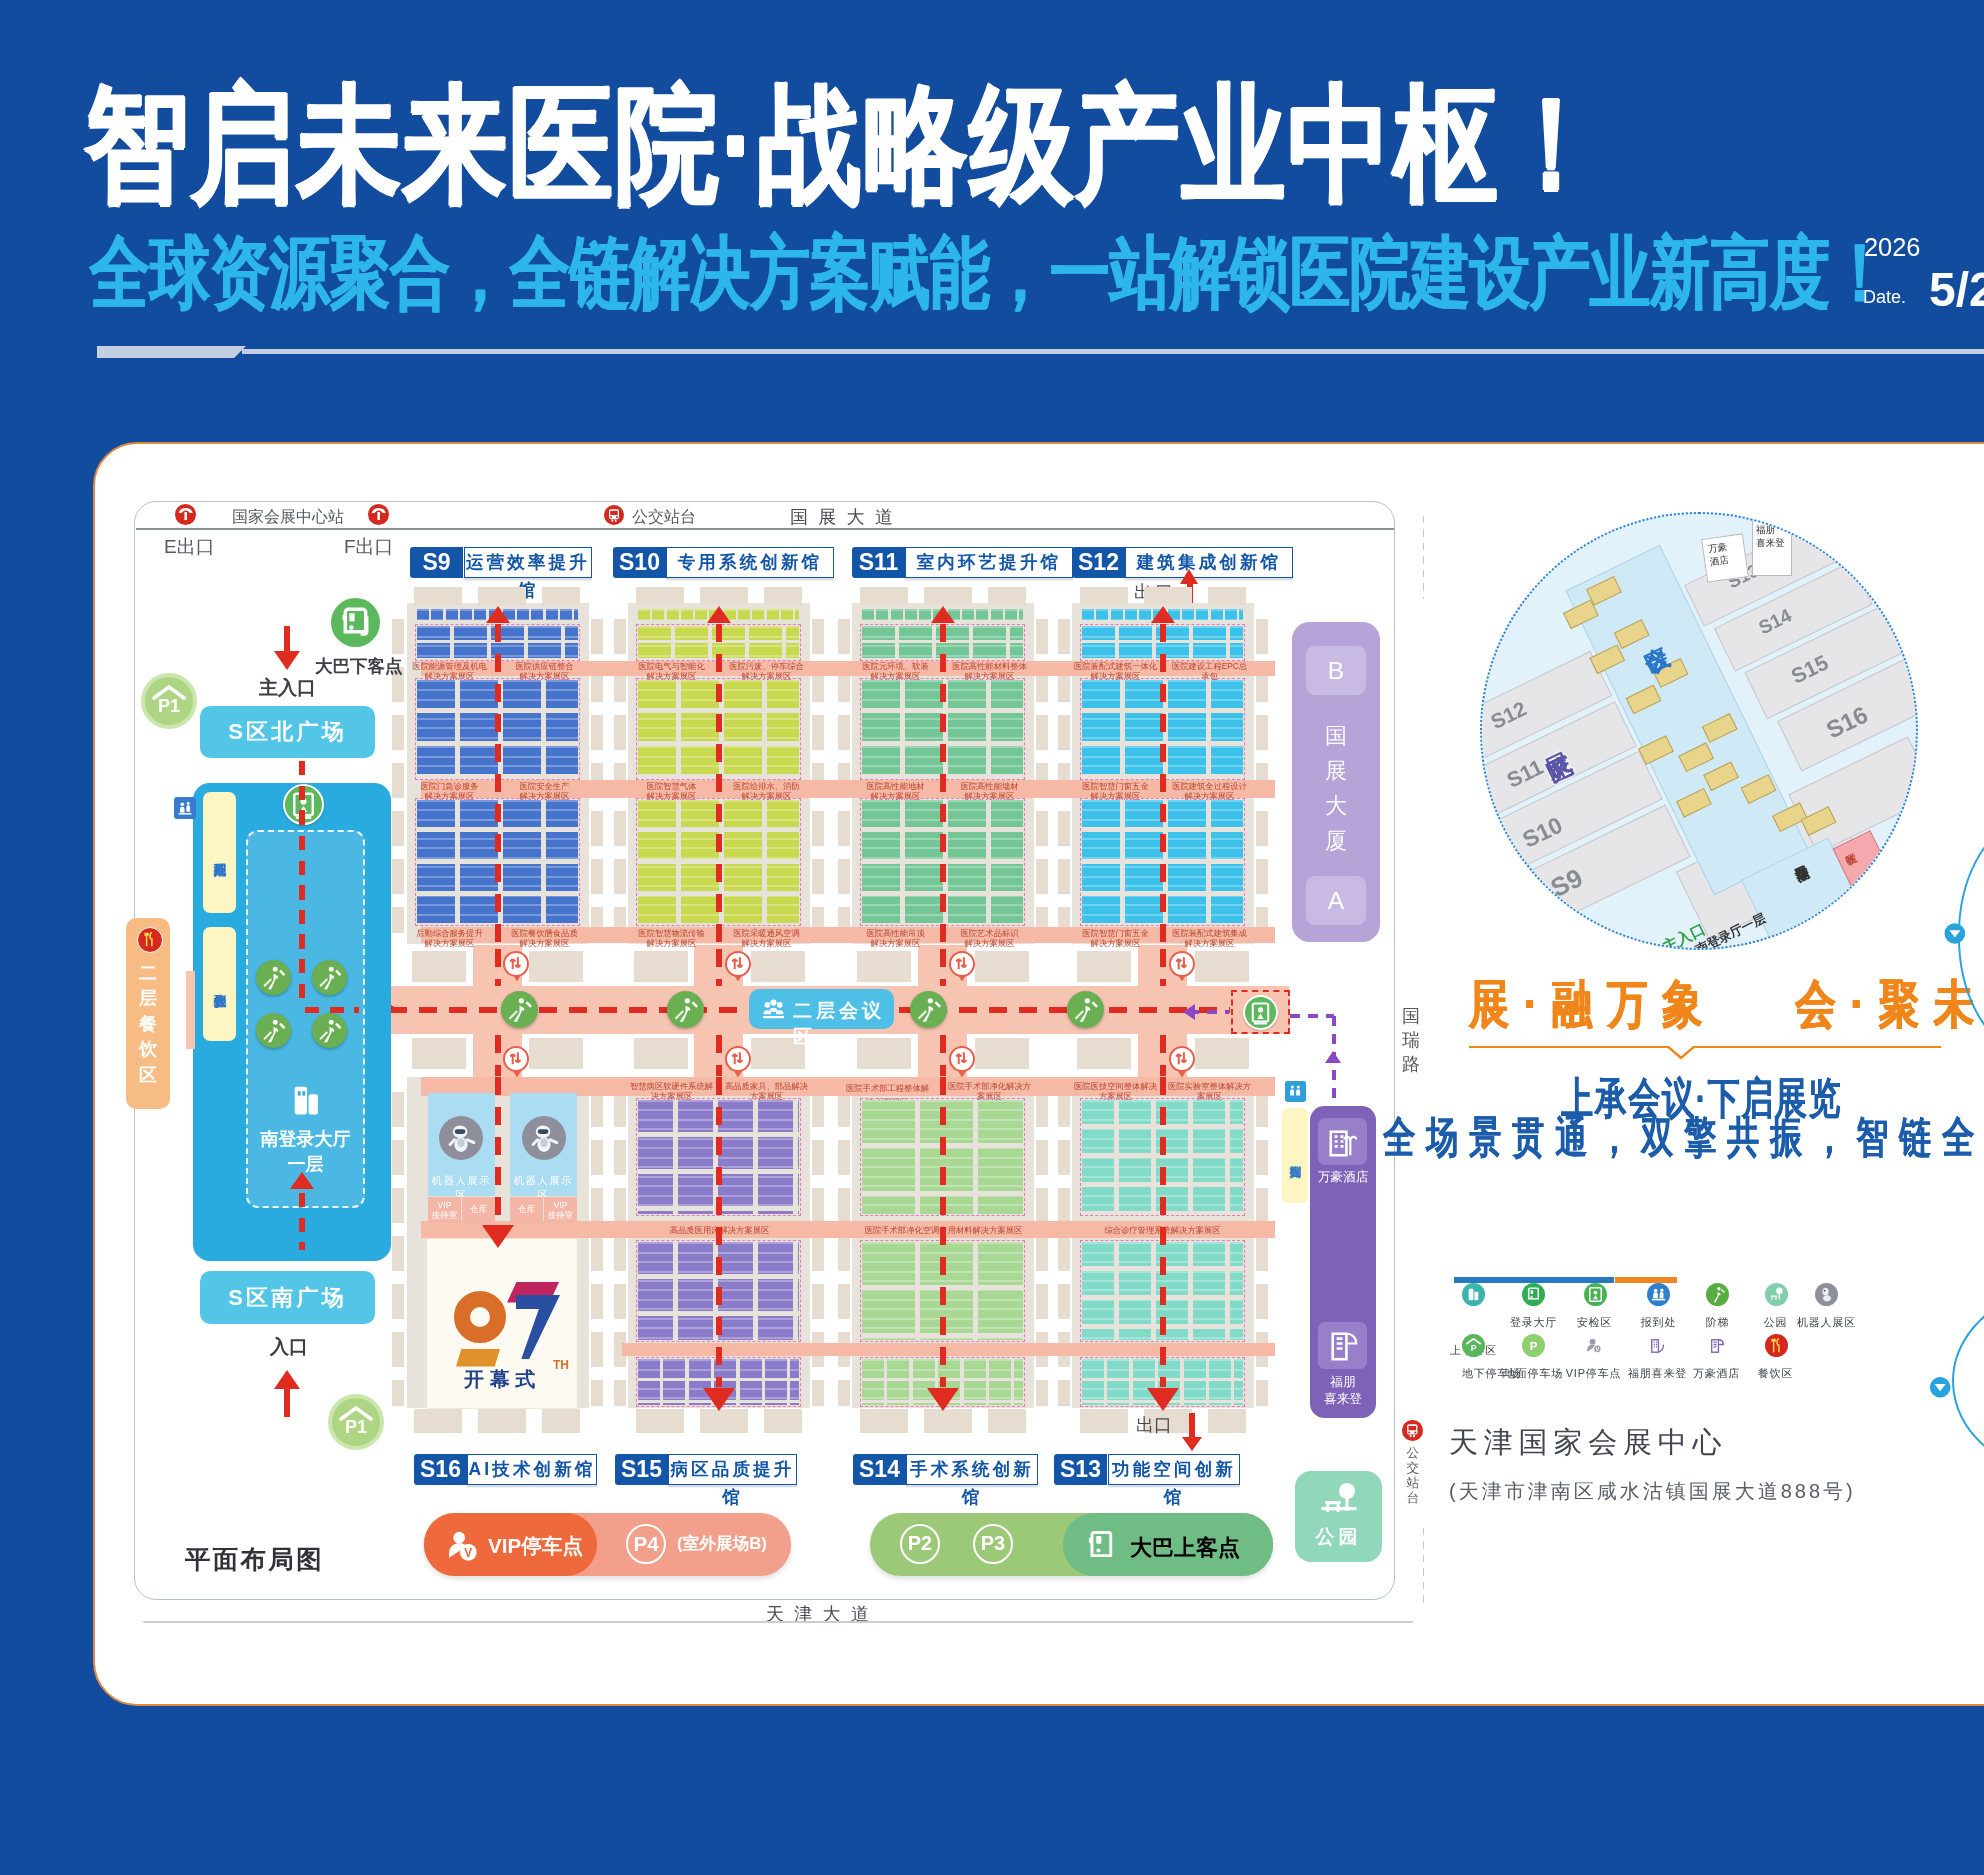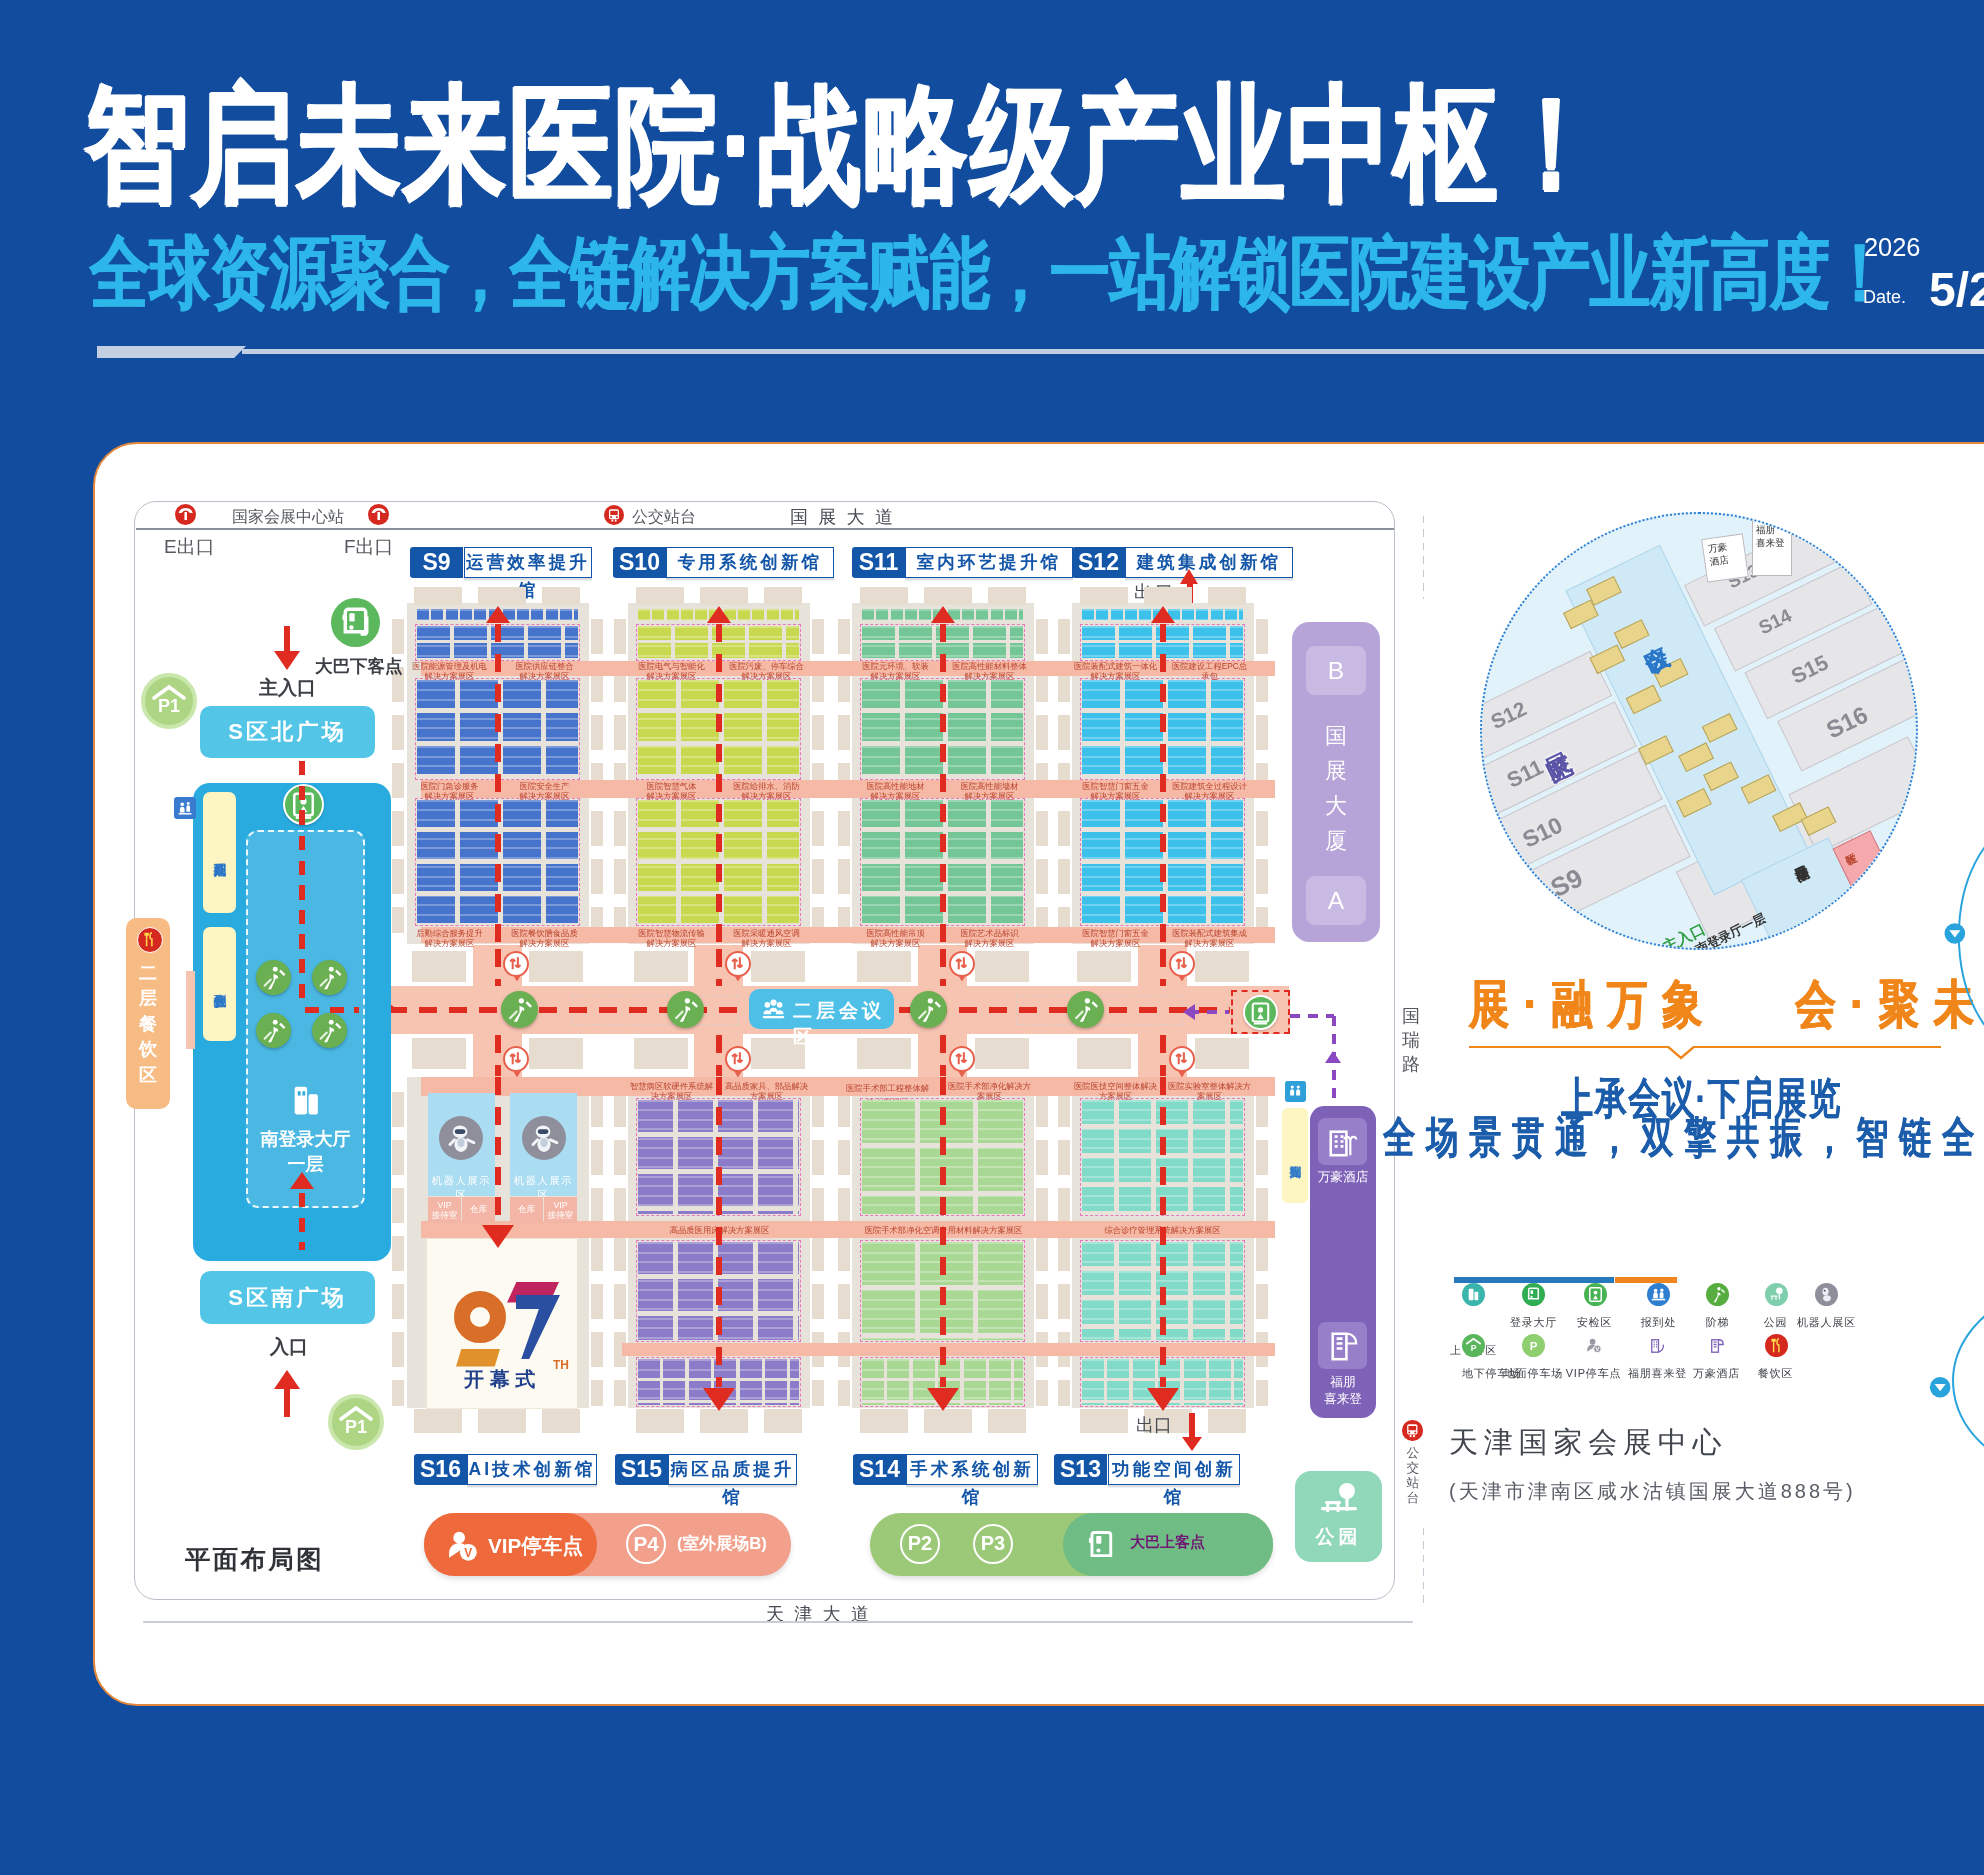--- a/index.html
+++ b/index.html
@@ -517,21 +517,21 @@
 <div style="position:absolute;left:870px;top:1513px;width:403px;height:63px;background:#9cc977;border-radius:31px;box-shadow:0 3.2px 5.6px rgba(0,0,0,0.12);"></div>
 <div style="position:absolute;left:1063px;top:1513px;width:210px;height:63px;background:#6fbc85;border-radius:31px;">
     <svg width="41" height="41" viewBox="0 0 24 24" style="position:absolute;left:16.7px;top:10.7px">
       <g fill="#fff">
         <path d="M8.5 5 h8 a1.5 1.5 0 0 1 1.5 1.5 v12 h-11 v-12 A1.5 1.5 0 0 1 8.5 5 Z" fill="none" stroke="#fff" stroke-width="1.7"></path>
         <rect x="9.5" y="7" width="3" height="4.5" rx="0.5"></rect>
         <circle cx="10.8" cy="15.5" r="1.2"></circle>
         <rect x="5.2" y="8" width="1.7" height="3.2" rx="0.8"></rect>
       </g>
     </svg>
-    <span style="position:absolute;left:67px;top:20px;font-family:Liberation Mono, monospace;color:#701a75;font-weight:bold;font-size:15px;">大巴上客点</span>
+    <span style="position:absolute;left:67px;top:20px;font-family:Liberation Mono, monospace;color:#000000;font-weight:bold;font-size:22px;">大巴上客点</span>
   </div>
 <div style="position:absolute;left:900px;top:1524px;width:40px;height:40px;border-radius:50%;border:2.4px solid #fff;box-sizing:border-box;color:#fff;font-family:'Liberation Sans',sans-serif;font-weight:bold;font-size:20px;text-align:center;line-height:35px;">P2</div>
 <div style="position:absolute;left:973px;top:1524px;width:40px;height:40px;border-radius:50%;border:2.4px solid #fff;box-sizing:border-box;color:#fff;font-family:'Liberation Sans',sans-serif;font-weight:bold;font-size:20px;text-align:center;line-height:35px;">P3</div>
 <div style="position:absolute;left:185px;top:1543px;font-family:'Liberation Sans',sans-serif;color:#2f3237;font-weight:bold;font-size:25.4px;letter-spacing:2.4px;">平面布局图</div>
 <div style="position:absolute;left:766px;top:1602px;font-family:'Liberation Sans',sans-serif;color:#474c54;font-size:18px;letter-spacing:10.3px;">天津大道</div>
 <div style="position:absolute;left:143px;top:1621px;width:1270px;height:1.6px;background:#c9ced6;border-radius:0.8px;"></div>
 <div style="position:absolute;left:1423px;top:516px;width:1.2px;height:83px;background:repeating-linear-gradient(180deg,#c4c9d2 0 7.1px,transparent 7.1px 13.5px);"></div>
 <div style="position:absolute;left:1423px;top:1528px;width:1.2px;height:79px;background:repeating-linear-gradient(180deg,#c4c9d2 0 7.1px,transparent 7.1px 13.5px);"></div>
 <div style="position:absolute;left:1480px;top:512px;width:438px;height:438px;border-radius:50%;background:#e2f2fb;border:2.4px dotted #2a7fd4;box-sizing:border-box;overflow:hidden;">
     <div style="position:absolute;left:-32px;top:-16px;width:500px;height:468px;transform:rotate(-26deg);transform-origin:250px 234px;">

